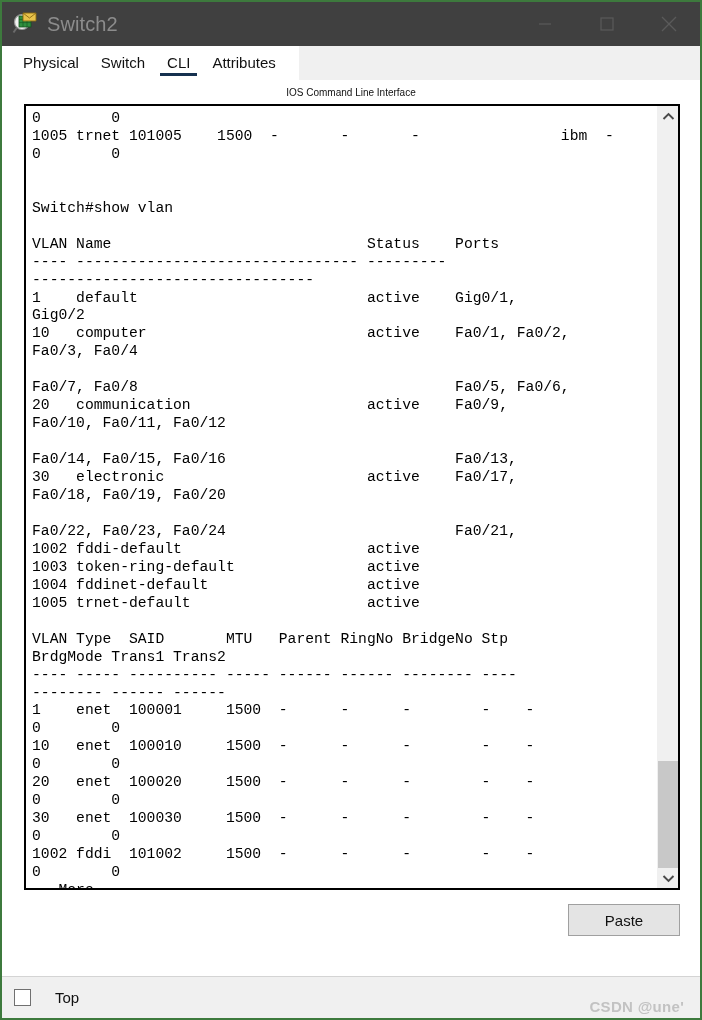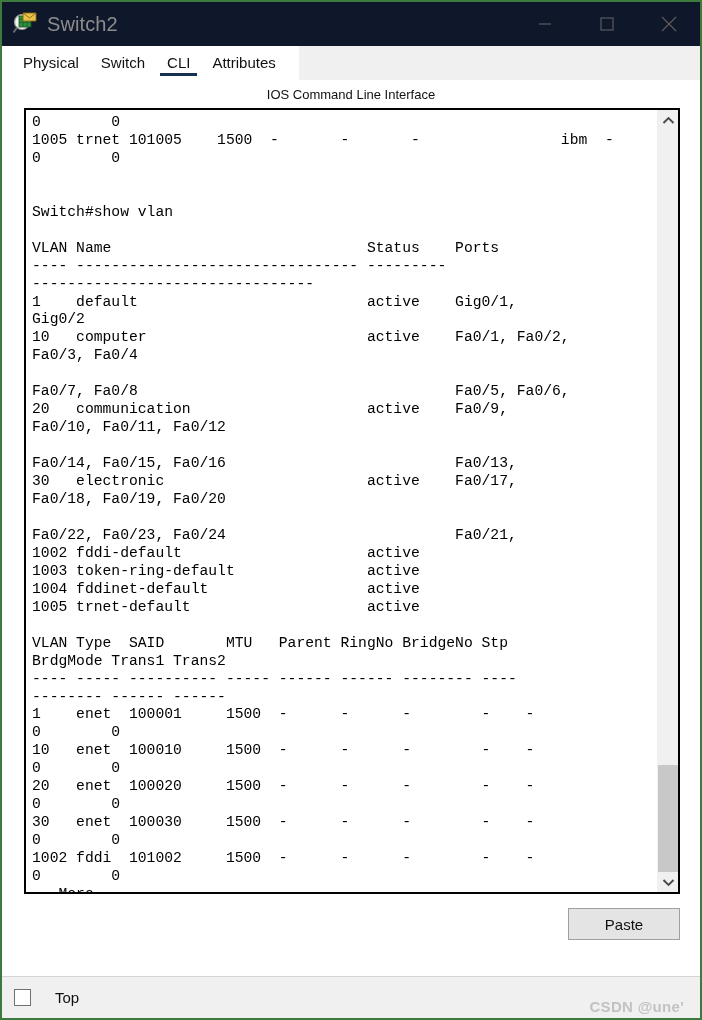--- a/index.html
+++ b/index.html
@@ -25,21 +25,21 @@
     border: 2px solid #3d7a3d;
     background: #ffffff;
     display: flex;
     flex-direction: column;
   }
 
   
   #title-bar {
     height: 44px;
     flex: 0 0 44px;
-    background: #0f172a;
+    background: #404040;
     display: flex;
     align-items: center;
     position: relative;
   }
   #app-icon {
     width: 26px; height: 26px;
     margin-left: 10px;
     position: relative;
     flex: 0 0 26px;
   }
@@ -103,21 +103,21 @@
   #content-pane {
     flex: 1 1 auto;
     background: #ffffff;
     display: flex;
     flex-direction: column;
     padding: 0;
     position: relative;
   }
   #cli-heading {
     text-align: center;
-    font-size: 13px;
+    font-size: 10px;
     color: #111111;
     padding: 7px 0 6px 0;
   }
 
   
   #terminal-wrap {
     margin: 0 20px 0 22px;
     border: 2px solid #000000;
     background: #ffffff;
     height: 786px;

